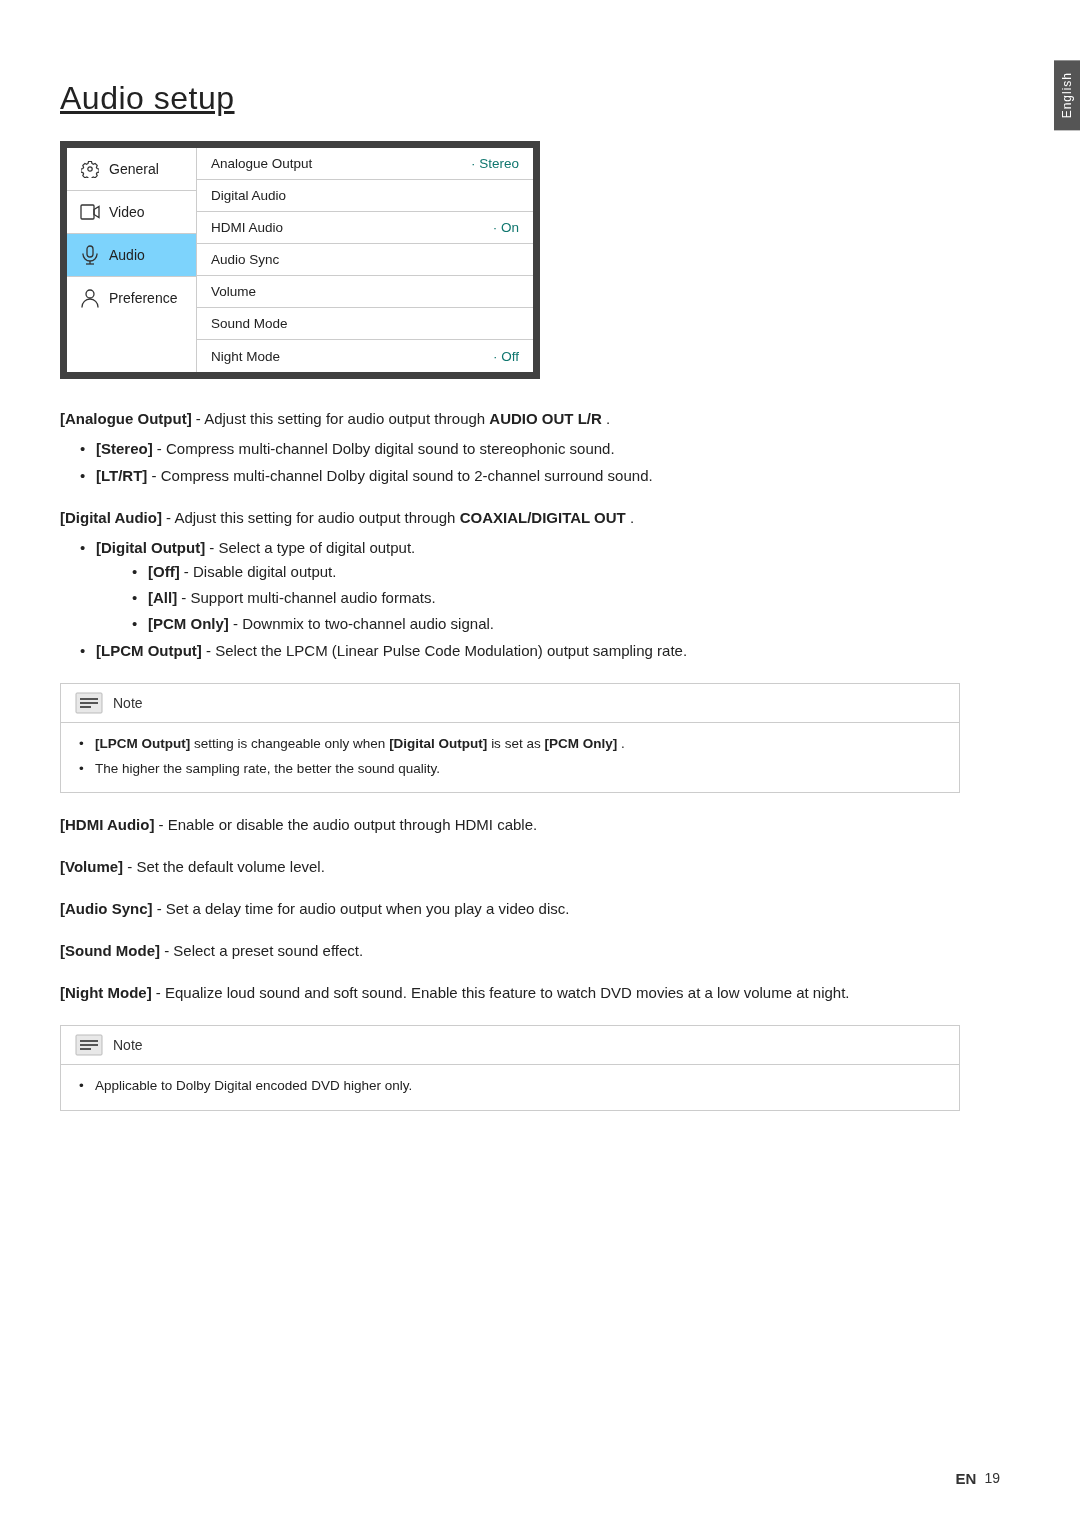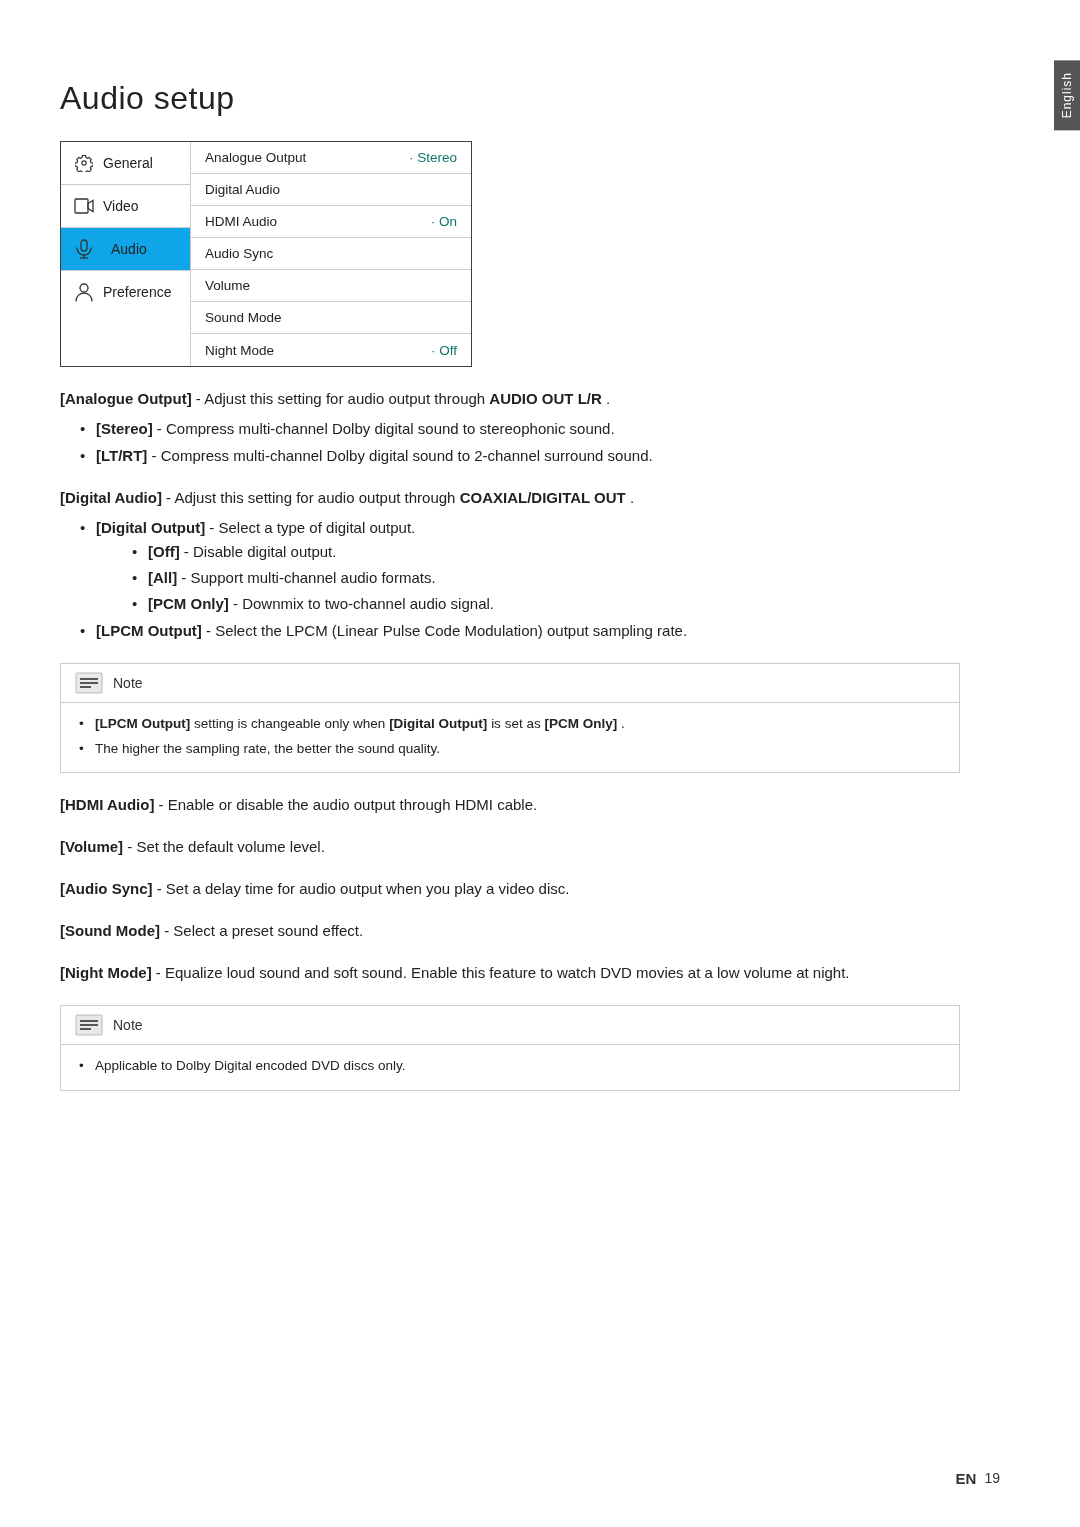--- a/index.html
+++ b/index.html
@@ -33,28 +33,29 @@
       padding: 80px 80px 60px 60px;
       max-width: 1040px;
     }
 
     
     .page-title {
       font-size: 32px;
       font-weight: normal;
       margin-bottom: 24px;
       letter-spacing: 0.5px;
+      text-decoration: underline;
     }
 
     
     .menu-container {
       display: flex;
-      margin-bottom: 20px;
-      border: 1px solid #404040;
-      width: 412px;
+      margin-bottom: 28px;
+      border: 7px solid #404040;
+      width: 480px;
     }
 
     .menu-left {
       width: 130px;
       border-right: 1px solid #ccc;
       flex-shrink: 0;
     }
 
     .menu-left-item {
       display: flex;
@@ -226,21 +227,21 @@
       <div class="menu-left-item">
         <div class="menu-icon">
           <svg width="20" height="16" viewBox="0 0 20 16" fill="none" xmlns="http://www.w3.org/2000/svg">
             <rect x="1" y="1" width="13" height="14" rx="1" stroke="#333" stroke-width="1.3" fill="none"></rect>
             <path d="M14 5.5l5-3v11l-5-3V5.5z" stroke="#333" stroke-width="1.3" fill="none"></path>
           </svg>
         </div>
         <span>Video</span>
       </div>
 
-      <div class="menu-left-item" style="background:#0ea5e9;gap:8px;">
+      <div class="menu-left-item" style="background:#7dd3fc;">
         <div class="menu-icon">
           <svg width="18" height="20" viewBox="0 0 18 20" fill="none" xmlns="http://www.w3.org/2000/svg">
             <rect x="6" y="1" width="6" height="11" rx="3" stroke="#333" stroke-width="1.3" fill="none"></rect>
             <path d="M2 9c0 3.9 3.1 7 7 7s7-3.1 7-7" stroke="#333" stroke-width="1.3" fill="none" stroke-linecap="round"></path>
             <line x1="9" y1="16" x2="9" y2="19" stroke="#333" stroke-width="1.3"></line>
             <line x1="5" y1="19" x2="13" y2="19" stroke="#333" stroke-width="1.3"></line>
           </svg>
         </div>
         <span>Audio</span>
       </div>
@@ -406,21 +407,21 @@
           <rect x="1" y="1" width="26" height="20" rx="1" fill="#e8e8e8" stroke="#bbb" stroke-width="1"></rect>
           <line x1="5" y1="7" x2="23" y2="7" stroke="#555" stroke-width="2"></line>
           <line x1="5" y1="11" x2="23" y2="11" stroke="#555" stroke-width="2"></line>
           <line x1="5" y1="15" x2="16" y2="15" stroke="#555" stroke-width="2"></line>
         </svg>
       </div>
       <span class="note-title">Note</span>
     </div>
     <ul class="note-content">
       <li>
-        <span>Applicable to Dolby Digital encoded DVD discs only.</span>
+        <span>Applicable to Dolby Digital encoded DVD higher only.</span>
       </li>
     </ul>
   </div>
 
 </div>
 
 <div class="page-footer">
   <span class="footer-en">EN</span>
   <span>19</span>
 </div>

